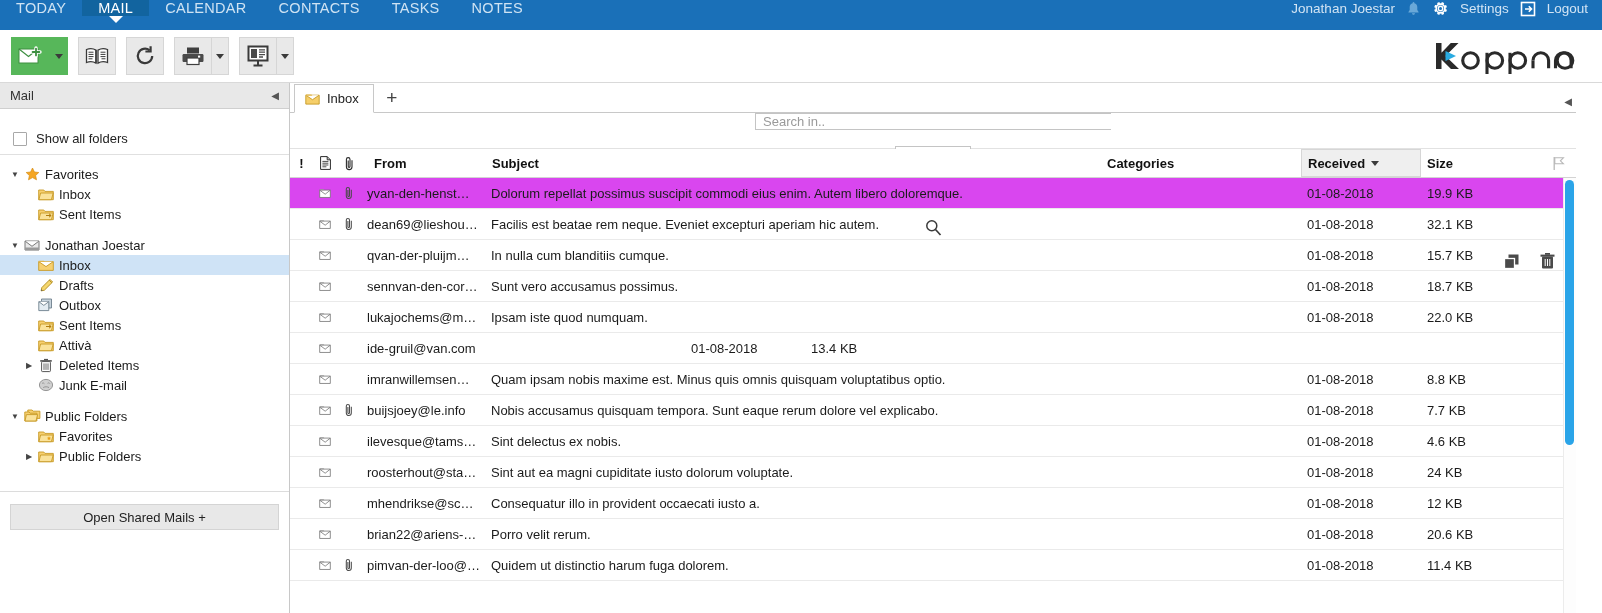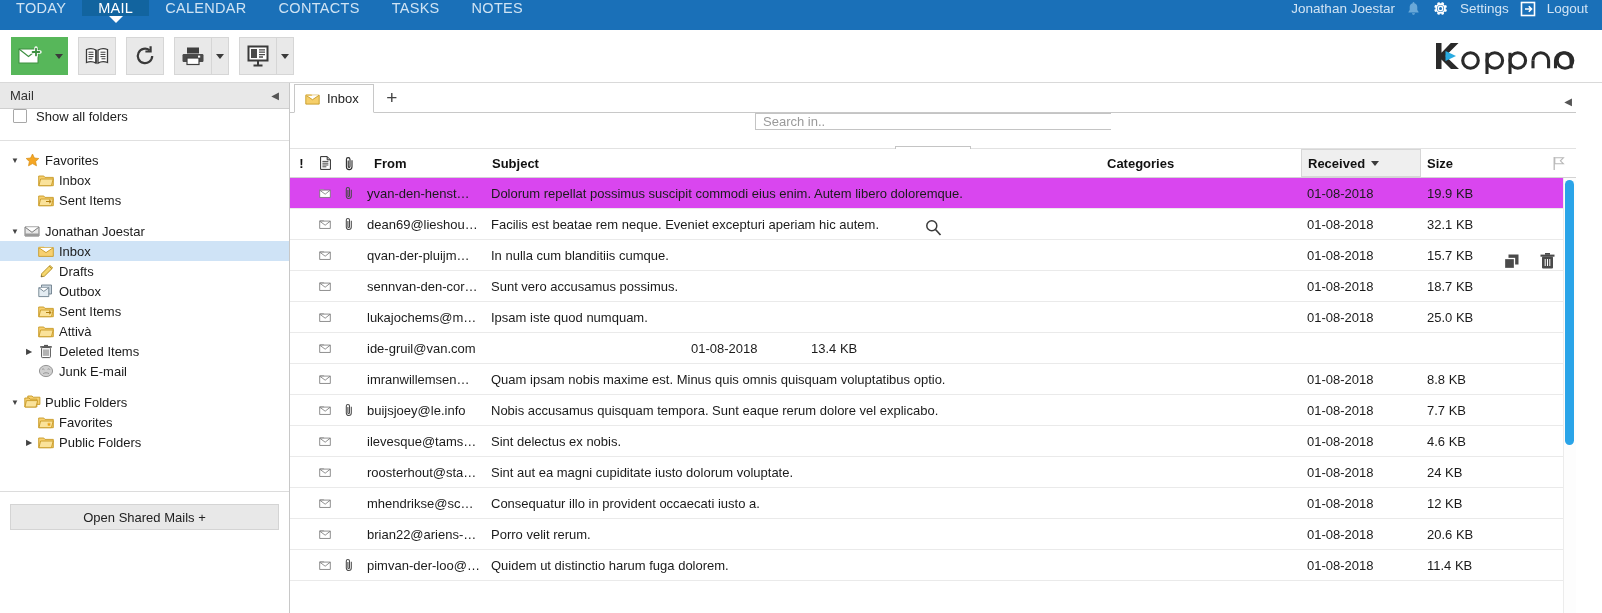--- a/index.html
+++ b/index.html
@@ -112,24 +112,25 @@
     background: #e8e8e8;
     border-bottom: 1px solid #cfcfcf;
     display: flex; align-items: center;
     padding: 0 10px;
     font-size: 13px;
     color: #333;
   }
   .sb-collapse { margin-left: auto; cursor: pointer; color: #555; font-size: 10px; }
   .sb-showall {
     height: 32px;
-    display: flex; 
+    display: flex; align-items: center;
     padding: 0 10px 0 13px;
     gap: 9px;
     border-bottom: 1px solid #e0e0e0;
+    margin-top: 14px;
   }
   .chk {
     width: 14px; height: 14px;
     border: 1px solid #a8a8a8;
     background: #fff;
     border-radius: 1px;
     cursor: pointer;
     flex: none;
   }
   .sb-showall span { font-size: 13px; color: #222; }
@@ -771,21 +772,21 @@
                   <path d="M.8 2.6h12.4v8.6H.8z" fill="#fff" stroke="#6e6e6e" stroke-width=".9"></path>
                   <path d="M1 2.8l6.2 4.6L13 2.8" fill="none" stroke="#6e6e6e" stroke-width=".9"></path>
                   <path d="M.8 1.6h4.6l.9 1.1H.8z" fill="#9c9c9c"></path>
                 </svg>
               </div>
               <div class="cell c-attc" style="justify-content: center;"></div>
               <div class="cell c-from">lukajochems@m…</div>
               <div class="cell c-subj">Ipsam iste quod numquam.</div>
               <div class="cell c-cat"></div>
               <div class="cell c-recv">01-08-2018</div>
-              <div class="cell c-size">25.0 KB</div>
+              <div class="cell c-size">22.0 KB</div>
               <div class="cell c-flag"></div>
             </div>
             <div class="row">
               <div class="cell c-imp"></div>
               <div class="cell c-note" style="justify-content: center;">
                 <svg width="14" height="12" viewBox="0 0 14 12">
                   <path d="M.8 2.6h12.4v8.6H.8z" fill="#fff" stroke="#6e6e6e" stroke-width=".9"></path>
                   <path d="M1 2.8l6.2 4.6L13 2.8" fill="none" stroke="#6e6e6e" stroke-width=".9"></path>
                   <path d="M.8 1.6h4.6l.9 1.1H.8z" fill="#9c9c9c"></path>
                 </svg>

